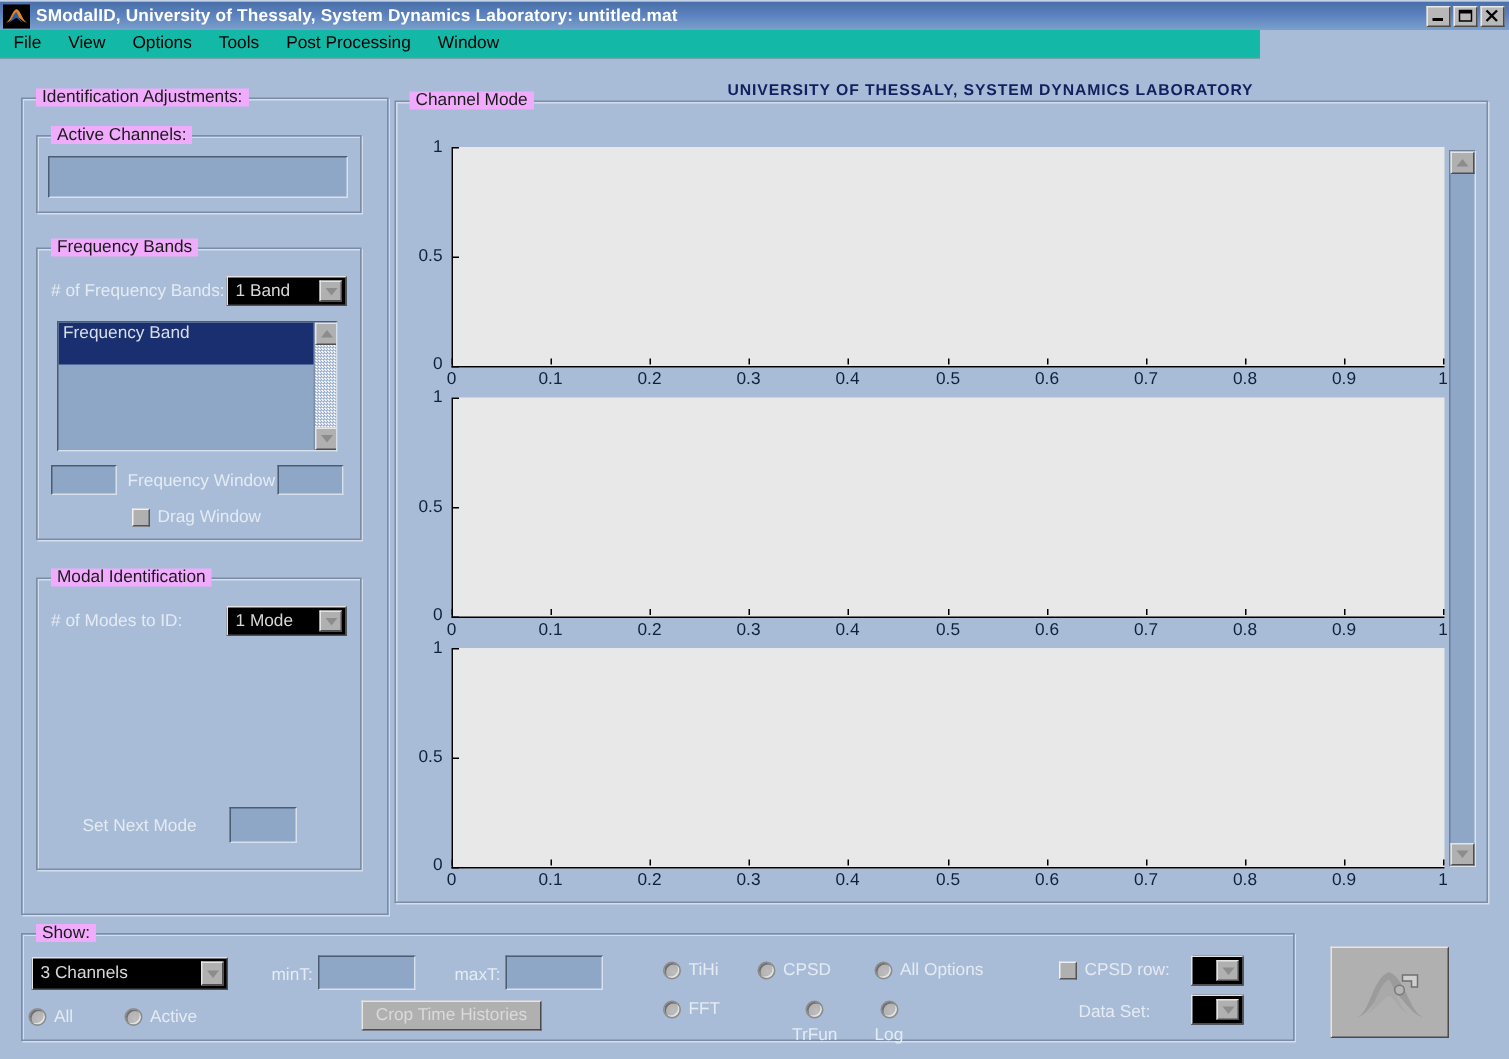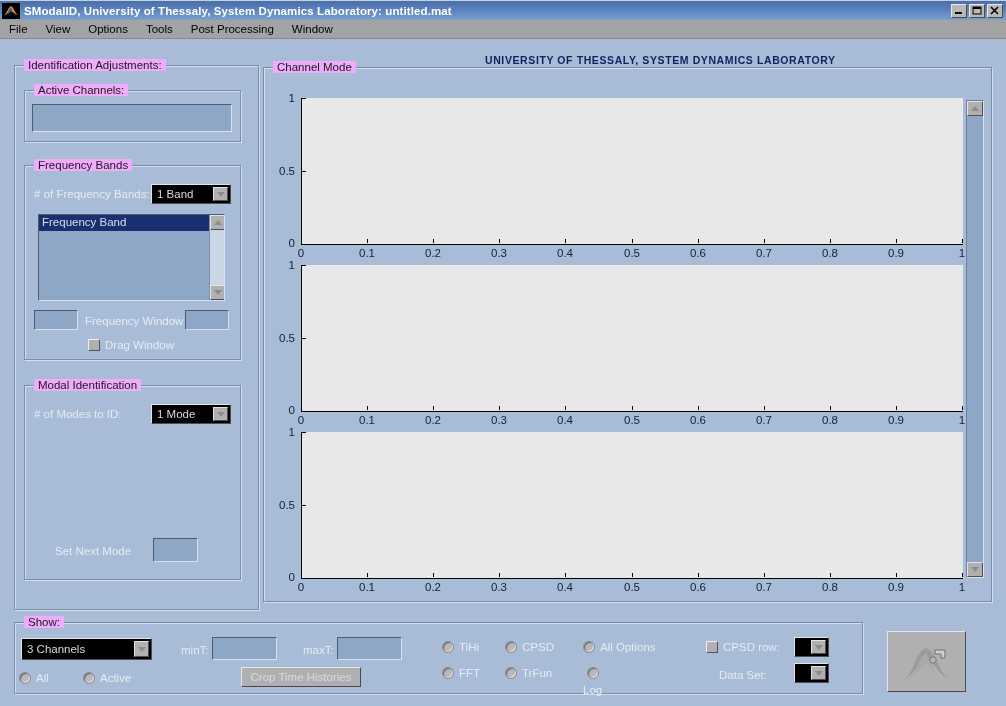--- a/index.html
+++ b/index.html
@@ -50,22 +50,22 @@
     background: #b8b8b8;
     border: 1px solid;
     border-color: #e8e8e8 #4a4a4a #4a4a4a #e8e8e8;
     position: relative;
     box-sizing: border-box;
   }
   .tb-btn svg { position:absolute; left:1px; top:1px; }
 
   
   .menubar {
-    position: absolute; left: 0; top: 20px; width: 1006px; height: 19px;
-    background: #a3a3a3;
+    position: absolute; left: 0; top: 20px; width: 840px; height: 19px;
+    background: #14b8a6;
     border-bottom: 1px solid #8a8a8a;
     display: flex; align-items: center;
     box-sizing: border-box;
   }
   .menu-item {
     padding: 1px 9px 2px 9px;
     font-size: 11.5px;
     color: #000;
     white-space: nowrap;
     cursor: default;
@@ -133,21 +133,21 @@
   
   .listbox {
     position: absolute;
     background: #8fa7c6;
     border: 1px solid;
     border-color: #4c5c73 #d8e0ec #d8e0ec #4c5c73;
     box-sizing: border-box;
     overflow: hidden;
   }
   .lb-item {
-    height: 16px; line-height: 14px;
+    height: 28px; line-height: 14px;
     padding-left: 3px;
     font-size: 11.5px;
     white-space: nowrap;
     color: #d7deea;
   }
   .lb-item.selected {
     background: #1a2f70;
     color: #d9dfe9;
   }
   .lb-scroll {
@@ -543,21 +543,21 @@
   </div>
   <div class="ctrl-row" style="left:442px; top:667px;">
     <span class="radio"></span>
     <span class="dim-label">FFT</span>
   </div>
 
   <div class="ctrl-row" style="left:505px; top:641px;">
     <span class="radio"></span>
     <span class="dim-label">CPSD</span>
   </div>
-  <div class="ctrl-row" style="left:505px; top:667px;">
+  <div class="ctrl-row" style="left:528px; top:667px;flex-direction:column;">
     <span class="radio"></span>
     <span class="dim-label">TrFun</span>
   </div>
 
   <div class="ctrl-row" style="left:583px; top:641px;">
     <span class="radio"></span>
     <span class="dim-label">All Options</span>
   </div>
   <div class="ctrl-row" style="left:583px; top:667px;flex-direction:column;">
     <span class="radio"></span>

